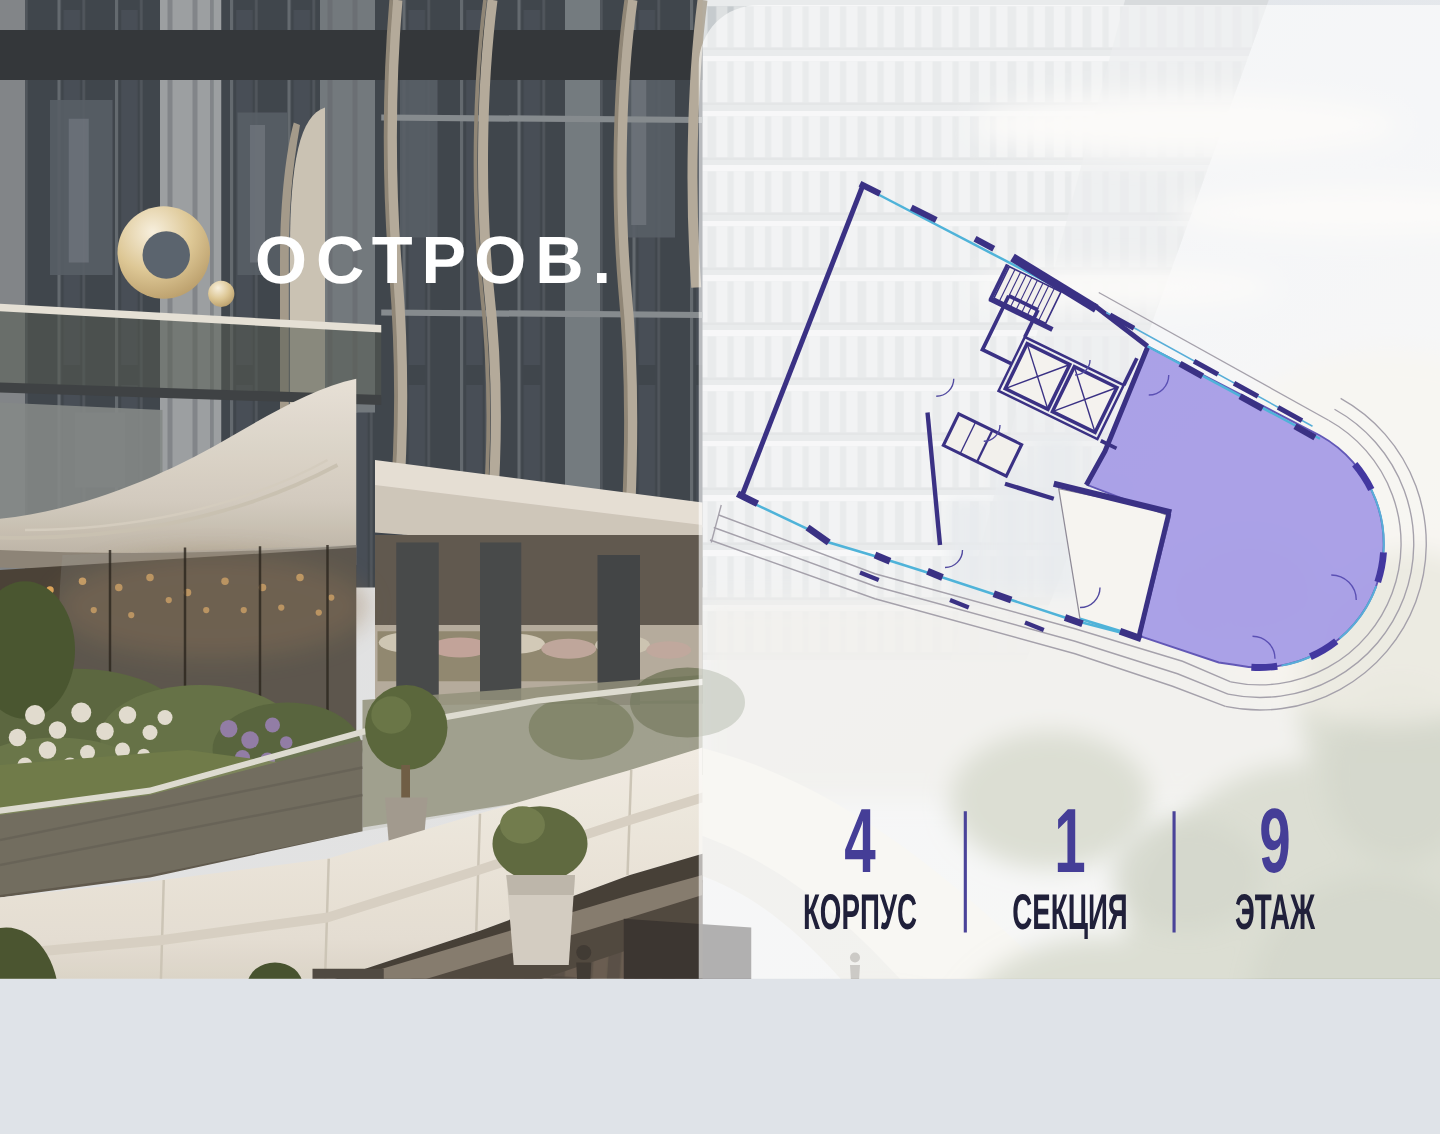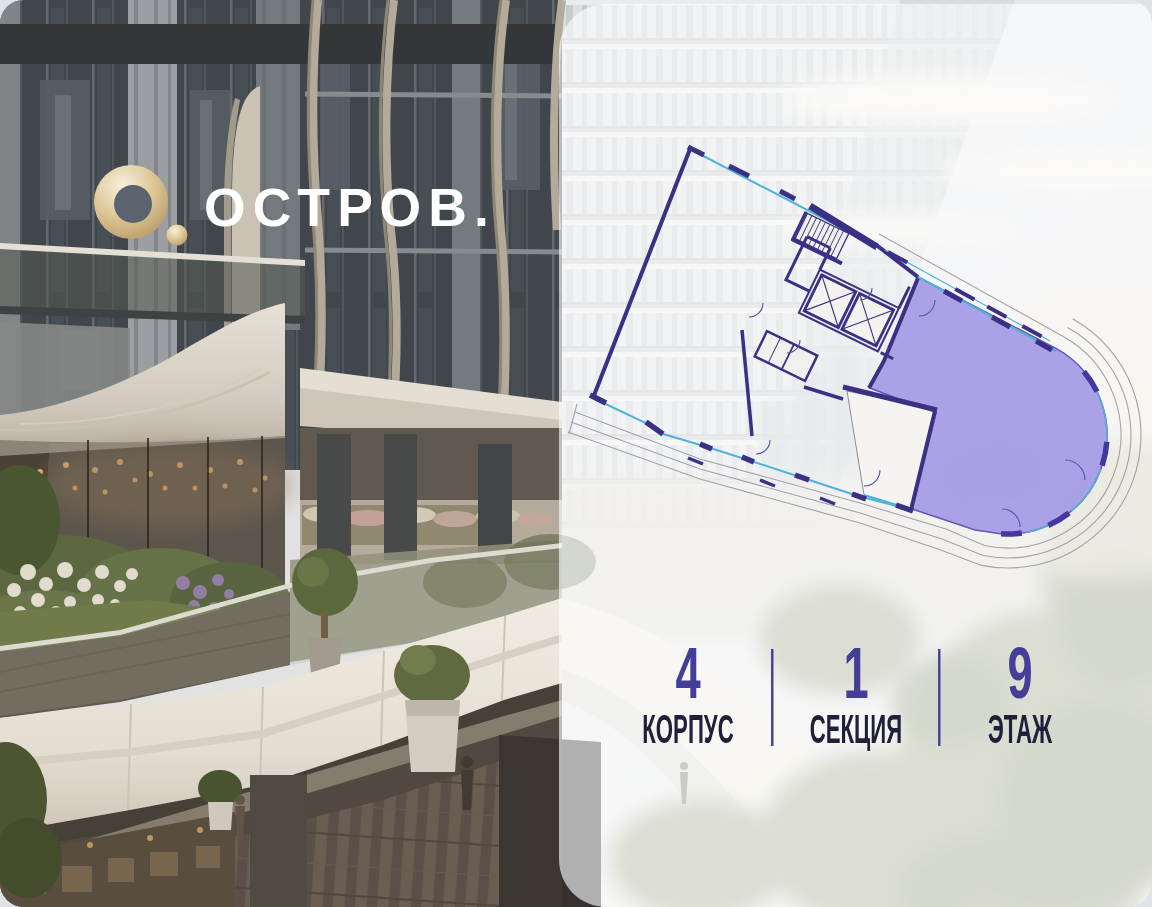--- a/index.html
+++ b/index.html
@@ -1,16 +1,16 @@
 <!DOCTYPE html>
 <html><head>
 <meta charset="utf-8">
 <style>
   html,body{margin:0;padding:0;background:#dfe3e8;}
-  .stage{position:relative;width:1152px;height:907px;overflow:hidden;font-family:"Liberation Sans",sans-serif;border-radius:24px;}
+  .stage{position:relative;width:1152px;height:783px;overflow:hidden;font-family:"Liberation Sans",sans-serif;}
   svg{display:block;}
 </style>
 </head>
 <body>
 <div class="stage">
 <svg width="1152" height="907" viewBox="0 0 1152 907" xmlns="http://www.w3.org/2000/svg">
 <defs>
   <linearGradient id="sky" x1="0" y1="0" x2="1" y2="1">
     <stop offset="0" stop-color="#dde2e8"></stop>
     <stop offset="0.55" stop-color="#e5e8ec"></stop>

